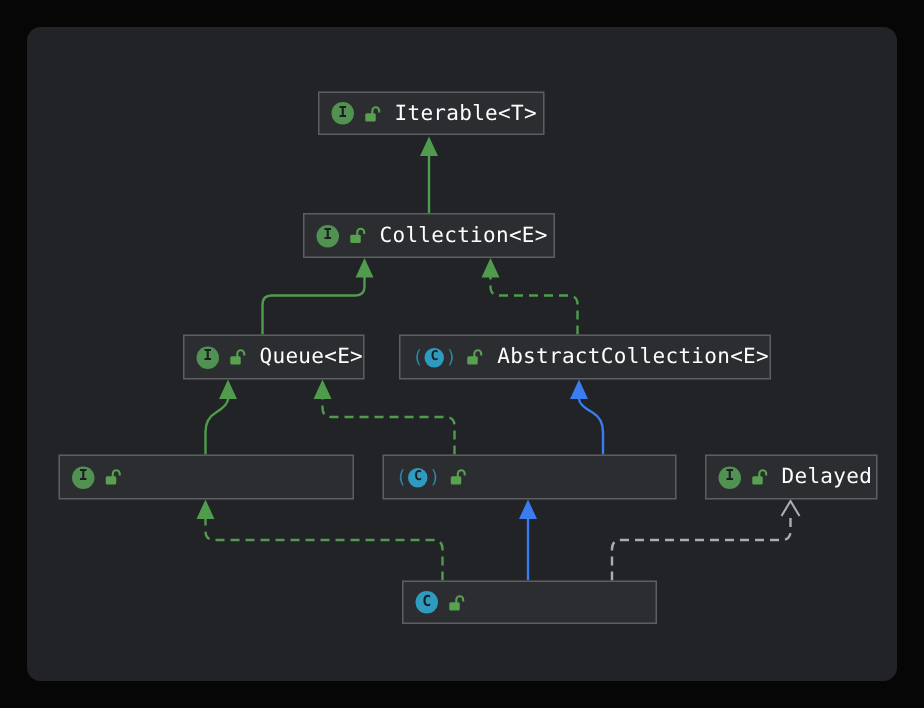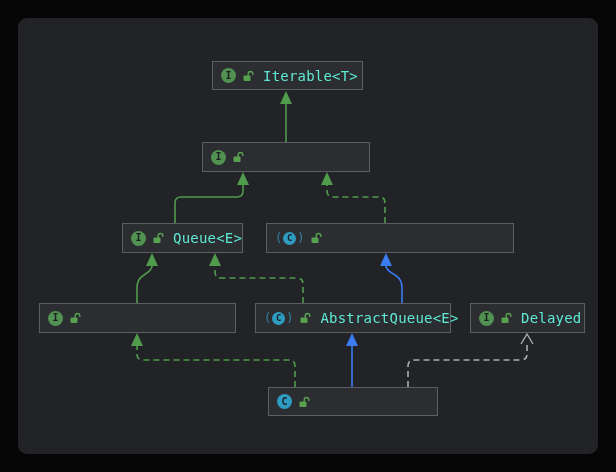--- a/index.html
+++ b/index.html
@@ -24,21 +24,21 @@
     display:flex;align-items:center;justify-content:center;
     font-size:10px;font-weight:bold;color:#1d1e21;line-height:1;
   }
   .badge.iface{background:#519151}
   .badge.cls{background:#2E9BC0}
   .badge.sm{width:13px;height:13px;font-size:9px}
   .badge-wrap{display:flex;align-items:center;gap:1px;flex:0 0 auto}
   .paren{color:#2E9BC0;font-size:12px;opacity:.8;line-height:1}
   .lock{display:flex;flex:0 0 auto;margin-left:2px}
   .label{
-    color:#5eead4;font-size:14px;white-space:nowrap;
+    color:#ffffff;font-size:14px;white-space:nowrap;
     letter-spacing:.2px;margin-left:5px;
   }
 </style>
 </head>
 <body>
 
 <div class="canvas"></div>
 
 <svg class="edges" width="616" height="472">
     <path d="M286 142 L286 102" fill="none" stroke="#509C4C" stroke-width="1.6"></path>
@@ -73,20 +73,21 @@
 </div>
 
 <div class="node" style="left:202px;top:142px;width:168px">
   <span class="badge iface">I</span>
   <span class="lock">
     <svg width="12" height="12" viewBox="0 0 12 12">
         <path d="M6.2 6 V3.8 a2.3 2.3 0 0 1 4.6 0 V5" fill="none" stroke="#57A14F" stroke-width="1.4"></path>
         <rect x="1.5" y="5.5" width="7" height="5.5" rx="1" fill="#57A14F"></rect>
       </svg>
   </span>
+  <span class="label">Collection&lt;E&gt;</span>
 </div>
 
 <div class="node" style="left:122px;top:223px;width:121px">
   <span class="badge iface">I</span>
   <span class="lock">
     <svg width="12" height="12" viewBox="0 0 12 12">
         <path d="M6.2 6 V3.8 a2.3 2.3 0 0 1 4.6 0 V5" fill="none" stroke="#57A14F" stroke-width="1.4"></path>
         <rect x="1.5" y="5.5" width="7" height="5.5" rx="1" fill="#57A14F"></rect>
       </svg>
   </span>
@@ -98,20 +99,21 @@
     <span class="paren">(</span>
     <span class="badge cls sm">C</span>
     <span class="paren">)</span>
   </span>
   <span class="lock">
     <svg width="12" height="12" viewBox="0 0 12 12">
         <path d="M6.2 6 V3.8 a2.3 2.3 0 0 1 4.6 0 V5" fill="none" stroke="#57A14F" stroke-width="1.4"></path>
         <rect x="1.5" y="5.5" width="7" height="5.5" rx="1" fill="#57A14F"></rect>
       </svg>
   </span>
+  <span class="label">AbstractCollection&lt;E&gt;</span>
 </div>
 
 <div class="node" style="left:39px;top:303px;width:197px">
   <span class="badge iface">I</span>
   <span class="lock">
     <svg width="12" height="12" viewBox="0 0 12 12">
         <path d="M6.2 6 V3.8 a2.3 2.3 0 0 1 4.6 0 V5" fill="none" stroke="#57A14F" stroke-width="1.4"></path>
         <rect x="1.5" y="5.5" width="7" height="5.5" rx="1" fill="#57A14F"></rect>
       </svg>
   </span>
@@ -122,21 +124,20 @@
     <span class="paren">(</span>
     <span class="badge cls sm">C</span>
     <span class="paren">)</span>
   </span>
   <span class="lock">
     <svg width="12" height="12" viewBox="0 0 12 12">
         <path d="M6.2 6 V3.8 a2.3 2.3 0 0 1 4.6 0 V5" fill="none" stroke="#57A14F" stroke-width="1.4"></path>
         <rect x="1.5" y="5.5" width="7" height="5.5" rx="1" fill="#57A14F"></rect>
       </svg>
   </span>
-  <span class="label">AbstractQueue&lt;E&gt;</span>
 </div>
 
 <div class="node" style="left:470px;top:303px;width:115px">
   <span class="badge iface">I</span>
   <span class="lock">
     <svg width="12" height="12" viewBox="0 0 12 12">
         <path d="M6.2 6 V3.8 a2.3 2.3 0 0 1 4.6 0 V5" fill="none" stroke="#57A14F" stroke-width="1.4"></path>
         <rect x="1.5" y="5.5" width="7" height="5.5" rx="1" fill="#57A14F"></rect>
       </svg>
   </span>

